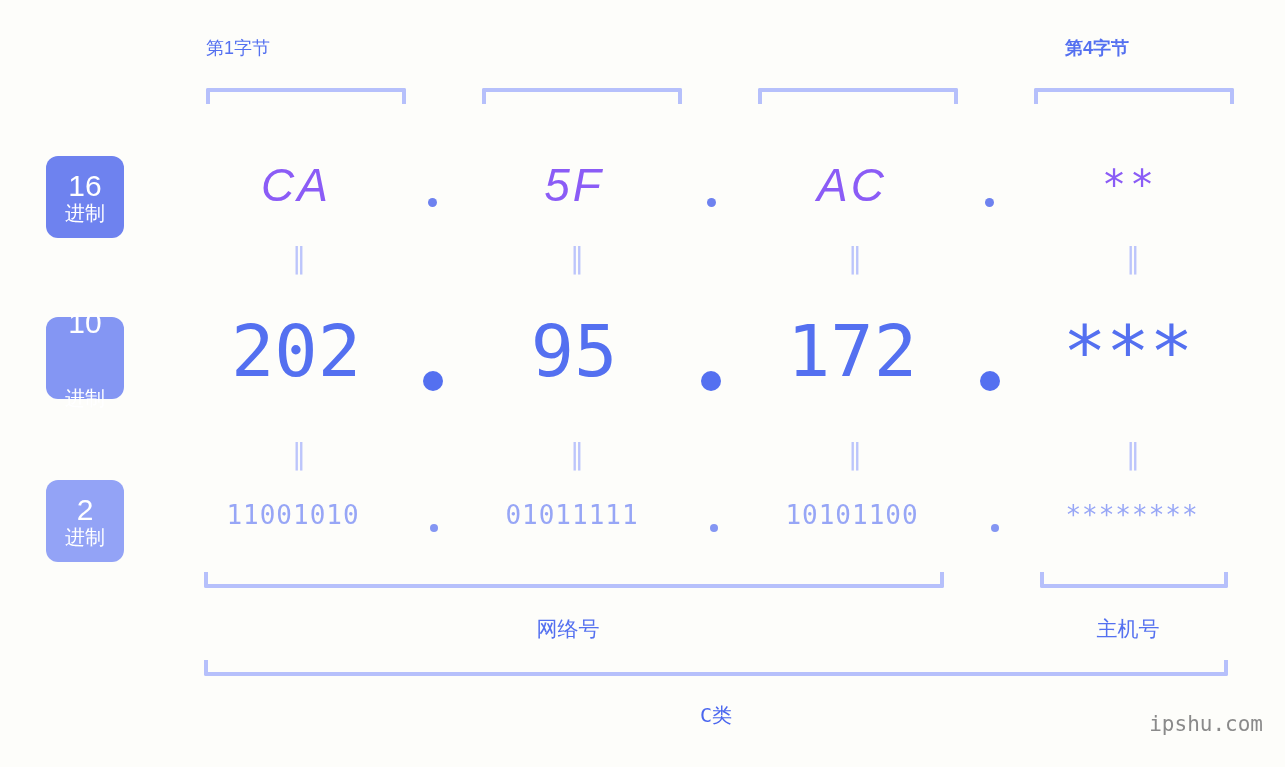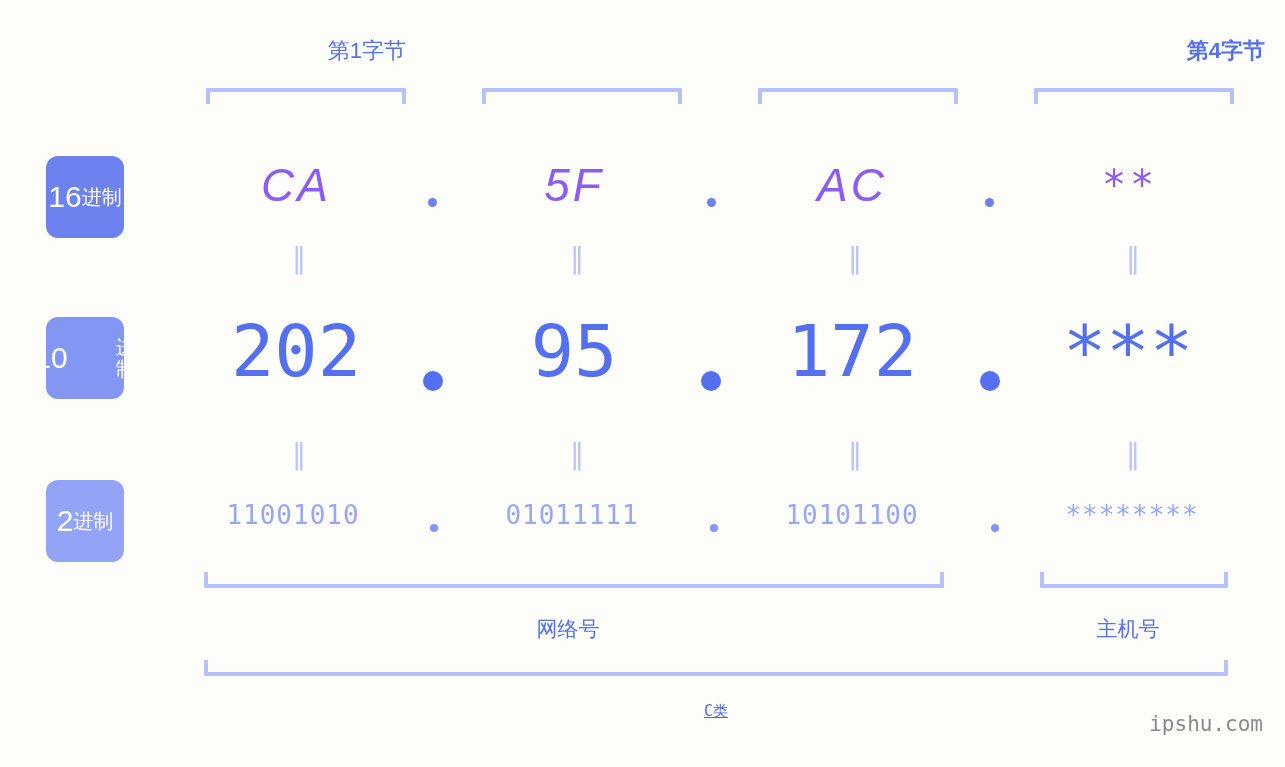--- a/index.html
+++ b/index.html
@@ -18,22 +18,22 @@
   .canvas {
     position: absolute;
     inset: 0;
   }
 
   
   .byte-label {
     position: absolute;
     top: 36px;
     width: 200px;
-    text-align: right;
-    font-size: 22px;
+    text-align: left;
+    font-size: 18px;
     color: #5470f0;
     font-family: "Liberation Sans", sans-serif;
     letter-spacing: 0px;
     white-space: nowrap;
   }
 
   
   .bracket-top {
     position: absolute;
     top: 88px;
@@ -60,21 +60,21 @@
 
   
   .badge {
     position: absolute;
     left: 46px;
     width: 78px;
     height: 82px;
     border-radius: 12px;
     color: #ffffff;
     display: flex;
-    flex-direction: row;
+    flex-direction: column;
     align-items: center;
     justify-content: center;
     box-sizing: border-box;
     font-family: "Liberation Sans", sans-serif;
   }
   .badge .num {
     font-size: 30px;
     line-height: 30px;
     font-weight: 400;
     margin-bottom: 1px;
@@ -162,25 +162,24 @@
     text-align: center;
     font-size: 21px;
     color: #5470f0;
     font-family: "Liberation Sans", sans-serif;
     white-space: nowrap;
   }
 
   .class-label {
     position: absolute;
     text-align: center;
-    font-size: 15px;
+    font-size: 20px;
     color: #4a66ef;
     font-family: "DejaVu Sans Mono", monospace;
     white-space: nowrap;
-    text-decoration: underline;
   }
 
   
   .watermark {
     position: absolute;
     right: 22px;
     top: 712px;
     font-size: 21px;
     color: #8a8a8a;
     font-family: "DejaVu Sans Mono", monospace;

